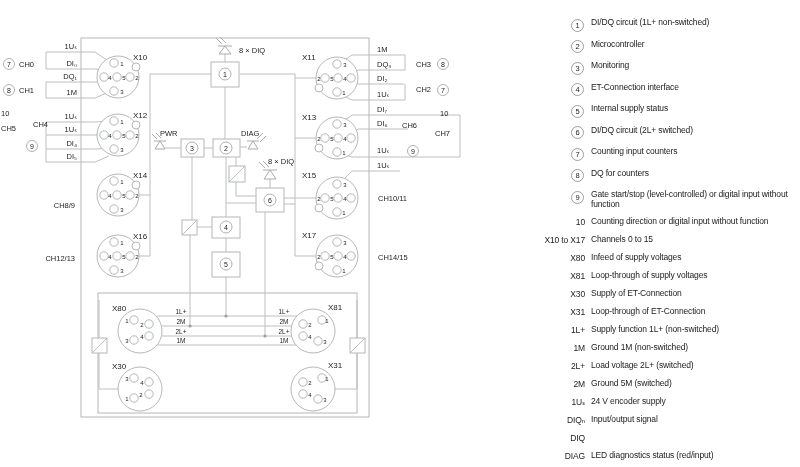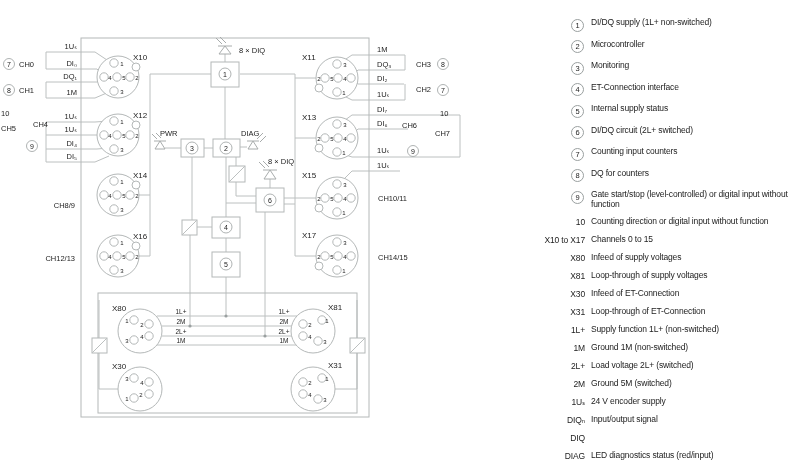--- a/index.html
+++ b/index.html
@@ -396,21 +396,21 @@
     <text class="pw" x="284" y="314">1L+</text>
     <text class="pw" x="284" y="324">2M</text>
     <text class="pw" x="284" y="334">2L+</text>
     <text class="pw" x="284" y="343">1M</text>
   </g>
 </svg>
 
 <div id="legend">
   <div class="lrow">
         <span class="lkey"><span class="circ">1</span></span>
-        <span class="ltxt">DI/DQ supply (1L+ non-switched)</span>
+        <span class="ltxt">DI/DQ circuit (1L+ non-switched)</span>
       </div>
   <div class="lrow">
         <span class="lkey"><span class="circ">2</span></span>
         <span class="ltxt">Microcontroller</span>
       </div>
   <div class="lrow">
         <span class="lkey"><span class="circ">3</span></span>
         <span class="ltxt">Monitoring</span>
       </div>
   <div class="lrow">
@@ -448,21 +448,21 @@
   <div class="lrow">
         <span class="lkey">X80</span>
         <span class="ltxt">Infeed of supply voltages</span>
       </div>
   <div class="lrow">
         <span class="lkey">X81</span>
         <span class="ltxt">Loop-through of supply voltages</span>
       </div>
   <div class="lrow">
         <span class="lkey">X30</span>
-        <span class="ltxt">Infeed of ET-Connection</span>
+        <span class="ltxt">Supply of ET-Connection</span>
       </div>
   <div class="lrow">
         <span class="lkey">X31</span>
         <span class="ltxt">Loop-through of ET-Connection</span>
       </div>
   <div class="lrow">
         <span class="lkey">1L+</span>
         <span class="ltxt">Supply function 1L+ (non-switched)</span>
       </div>
   <div class="lrow">

